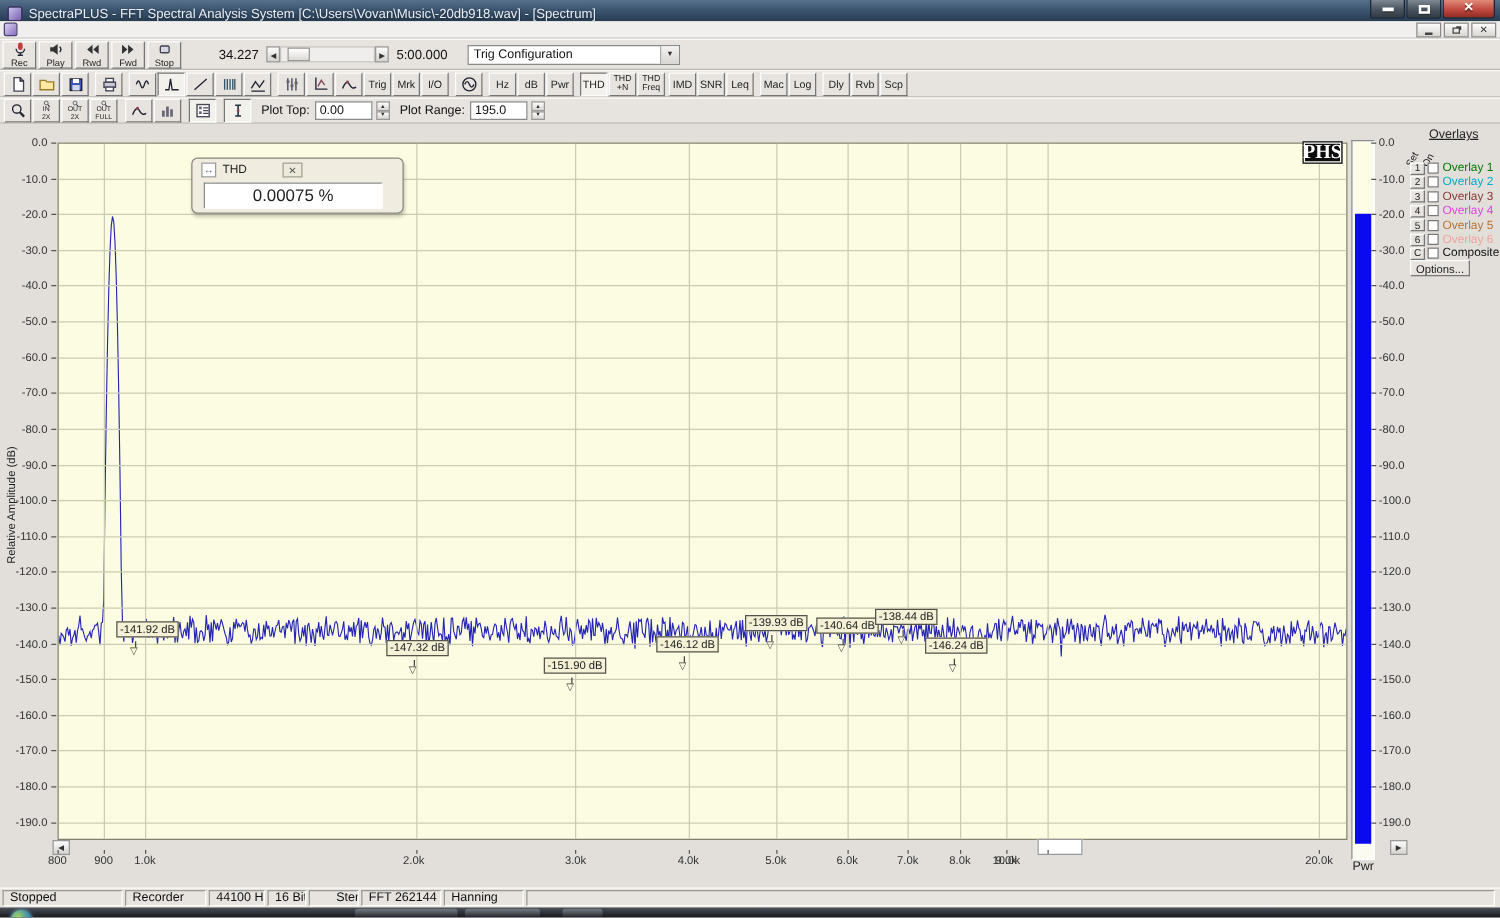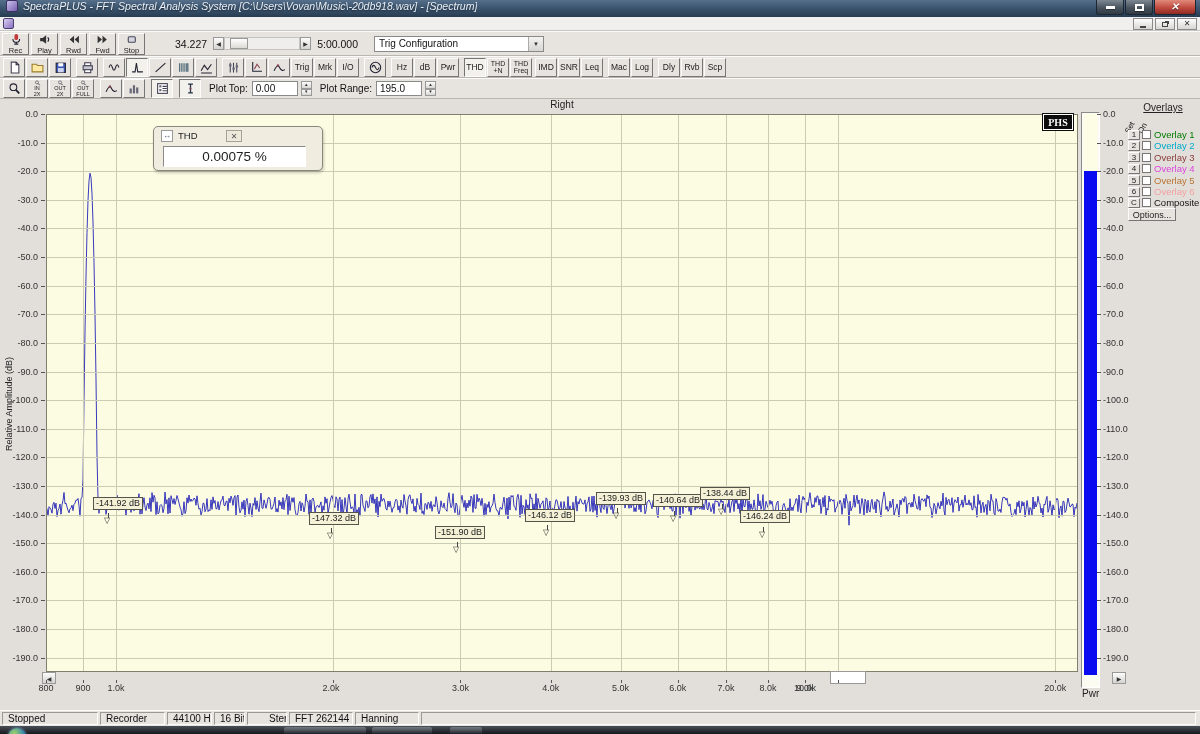--- a/index.html
+++ b/index.html
@@ -3,21 +3,21 @@
 <meta charset="utf-8">
 <style>
   html,body{margin:0;padding:0;background:#555;}
   *{box-sizing:border-box;font-family:"Liberation Sans",sans-serif;}
   .screen{position:relative;width:1200px;height:734px;background:#dad7d0;overflow:hidden;}
 
   
   .titlebar{position:absolute;left:0;top:0;width:1200px;height:17px;
     background:linear-gradient(180deg,#5d7astatic 0%,#46607c 40%,#2e4257 100%);
     background:linear-gradient(180deg,#56708c 0%,#3d5670 45%,#273c52 100%);
-    display:flex;align-items:flex-start;color:#e9f0f8;font-size:10.5px;font-style:italic;}
+    display:flex;align-items:flex-end;color:#e9f0f8;font-size:10.5px;}
   .app-icon{width:12px;height:12px;margin:0 5px 0 6px;border-radius:2px;
     background:linear-gradient(135deg,#c9c2ee,#7a5fae);border:1px solid #3a2f5e;flex:0 0 auto;}
   .title-text{white-space:nowrap;overflow:hidden;text-shadow:0 1px 2px #0008;}
   .winbtns{position:absolute;right:4px;top:0;display:flex;}
   .wbtn{width:28px;height:15px;border:1px solid #1c2733;border-top:none;border-radius:0 0 3px 3px;
     background:linear-gradient(180deg,#7d8893,#49535d 55%,#323b44);display:flex;align-items:center;justify-content:center;margin-left:1px;}
   .wbtn.close{width:42px;background:linear-gradient(180deg,#e08a7a,#c14a40 55%,#8f2b22);}
   .wbtn .dash{width:9px;height:3px;background:#fff;box-shadow:0 1px 1px #0006;}
   .wbtn .box{width:9px;height:7px;border:2px solid #fff;box-shadow:0 1px 1px #0006;}
   .wbtn .x{color:#fff;font-size:10px;font-weight:bold;text-shadow:0 1px 1px #0008;line-height:1;}
@@ -74,21 +74,21 @@
   .gridv{position:absolute;top:0;width:1px;height:556px;background:#ccccb4;}
   .curve-svg{position:absolute;left:0;top:0;}
   .ylab{position:absolute;width:34px;text-align:right;}
   .ytick{position:absolute;width:4px;height:1px;background:#555;}
   .xlab{position:absolute;width:40px;text-align:center;}
   .xtick{position:absolute;width:1px;height:3px;background:#555;}
   .ylabel-rot{position:absolute;left:-66px;top:300px;width:150px;text-align:center;
     transform:rotate(-90deg);transform-origin:center;font-size:9px;color:#222;}
   .xlabel{position:absolute;left:46px;top:596px;width:1032px;text-align:center;font-size:9px;color:#222;}
   .phs{position:absolute;left:1042px;top:14px;width:32px;height:18px;background:#0d0d0d;color:#fff;
-    font-family:"Liberation Serif",serif;font-weight:bold;font-size:10px;display:flex;align-items:center;justify-content:center;
+    font-family:"Liberation Serif",serif;font-weight:bold;font-size:16px;display:flex;align-items:center;justify-content:center;
     box-shadow:inset 0 0 0 1px #0d0d0d, inset 0 0 0 2px #fff;}
   
   .mlabel{position:absolute;background:#f4f1d6;border:1px solid #54544a;color:#222;font-size:9px;
     padding:0 2px;line-height:11px;white-space:nowrap;}
   .mstem{position:absolute;width:1px;height:5px;background:#444;}
   .mtri{position:absolute;font-size:8px;color:#333;line-height:1;}
   
   .thd-panel{position:absolute;left:153px;top:27px;width:170px;height:45px;background:#f0ede0;
     border:1px solid #8a887c;border-radius:5px;box-shadow:1px 2px 3px #00000033;}
   .thd-head{position:absolute;left:0;top:0;height:17px;display:flex;align-items:center;font-size:9.5px;color:#222;}
@@ -435,21 +435,20 @@
     </div>
     <span class="field-label">Plot Range:</span>
     <input class="field" value="195.0" style="">
     <div class="spinner">
       <div class="spin">▲</div>
       <div class="spin">▼</div>
     </div>
   </div>
 
   <div class="workspace" id="workspace">
-    <div class="plot-title">Right</div>
     <div class="plot" id="plot">
       <svg class="curve-svg" id="curve-svg" width="1030" height="556" viewBox="0 0 1030 556">
           <polyline points="0,393.4 1,401.1 2,391.7 3,392.9 4,394.8 5,398.2 6,389.1 7,387.3 8,393.5 9,388.2 10,401.6 11,395.5 12,393.4 13,389.0 14,399.2 15,389.8 16,385.4 17,377.5 18,388.8 19,388.1 20,391.9 21,395.3 22,397.8 23,393.9 24,392.9 25,390.2 26,395.6 27,389.2 28,388.2 29,385.1 30,385.2 31,383.5 32,390.8 33,401.2 34,383.4 35,382.7 36,364.6 37,284.7 38,216.9 39,161.2 40,117.4 41,85.6 42,65.9 43,58.2 44,62.5 45,78.8 46,107.2 47,147.6 48,199.9 49,264.3 50,340.8 51,383.8 52,398.3 53,384.7 54,394.7 55,387.1 56,395.0 57,388.0 58,387.6 59,399.3 60,393.5 61,388.9 62,389.8 63,389.4 64,385.3 65,383.9 66,386.3 67,394.7 68,388.9 69,385.9 70,380.1 71,385.3 72,395.2 73,391.8 74,392.5 75,394.5 76,391.2 77,386.8 78,390.5 79,400.0 80,387.4 81,392.3 82,385.1 83,390.2 84,397.4 85,389.3 86,384.9 87,395.8 88,388.8 89,393.6 90,384.7 91,386.1 92,378.7 93,399.2 94,388.0 95,398.9 96,389.4 97,382.7 98,392.0 99,395.5 100,389.9 101,388.1 102,393.9 103,382.8 104,396.6 105,377.6 106,387.2 107,380.3 108,382.7 109,399.6 110,386.8 111,398.9 112,397.7 113,390.5 114,389.5 115,390.9 116,397.7 117,393.4 118,377.0 119,388.9 120,384.6 121,398.9 122,382.8 123,398.0 124,380.7 125,384.4 126,388.7 127,383.5 128,389.5 129,385.4 130,380.5 131,383.9 132,387.9 133,392.1 134,394.6 135,401.2 136,398.3 137,386.8 138,398.6 139,395.8 140,382.7 141,388.1 142,380.0 143,386.5 144,384.0 145,386.4 146,385.3 147,383.1 148,383.9 149,390.3 150,380.8 151,388.9 152,394.2 153,393.2 154,399.9 155,396.6 156,388.2 157,388.4 158,396.7 159,394.3 160,383.6 161,396.6 162,394.9 163,395.8 164,384.8 165,394.4 166,381.9 167,388.3 168,385.5 169,393.9 170,393.7 171,386.6 172,395.0 173,390.2 174,385.6 175,384.9 176,381.1 177,390.3 178,390.8 179,386.5 180,386.0 181,395.6 182,383.3 183,387.8 184,381.1 185,384.1 186,390.4 187,382.8 188,380.6 189,400.8 190,382.1 191,380.0 192,392.2 193,397.8 194,395.4 195,386.8 196,394.2 197,385.1 198,401.6 199,386.1 200,383.4 201,390.6 202,399.2 203,388.2 204,393.2 205,401.7 206,388.5 207,390.3 208,382.6 209,394.5 210,385.8 211,393.1 212,396.7 213,386.9 214,378.1 215,393.1 216,393.4 217,384.9 218,388.7 219,393.3 220,389.0 221,383.0 222,382.3 223,384.5 224,393.8 225,394.2 226,391.5 227,388.3 228,382.0 229,396.8 230,393.5 231,397.1 232,385.2 233,390.6 234,386.8 235,394.1 236,382.6 237,394.6 238,385.9 239,384.6 240,379.3 241,399.6 242,381.2 243,395.5 244,387.1 245,382.7 246,387.3 247,382.6 248,394.7 249,399.4 250,401.0 251,397.4 252,388.7 253,386.4 254,396.0 255,387.8 256,390.3 257,397.0 258,391.3 259,379.0 260,386.3 261,386.7 262,399.3 263,384.9 264,398.7 265,384.6 266,383.0 267,386.4 268,397.3 269,392.0 270,390.7 271,390.6 272,392.5 273,389.9 274,386.9 275,400.4 276,390.8 277,395.2 278,381.9 279,388.3 280,383.7 281,397.9 282,393.0 283,387.3 284,382.6 285,380.6 286,384.8 287,390.7 288,392.6 289,381.8 290,384.0 291,395.9 292,384.4 293,382.0 294,399.9 295,384.6 296,400.6 297,393.3 298,382.6 299,391.7 300,399.2 301,384.1 302,379.2 303,387.0 304,393.8 305,391.8 306,392.6 307,397.6 308,379.0 309,397.3 310,394.7 311,397.3 312,392.3 313,401.1 314,379.7 315,379.4 316,390.4 317,393.2 318,396.4 319,385.9 320,386.2 321,392.8 322,391.2 323,381.8 324,379.6 325,388.1 326,378.9 327,388.7 328,383.9 329,397.7 330,381.9 331,402.0 332,386.3 333,391.7 334,379.1 335,386.3 336,384.1 337,383.6 338,387.8 339,394.0 340,395.1 341,386.0 342,391.9 343,386.1 344,392.0 345,397.3 346,392.8 347,392.6 348,386.9 349,384.2 350,385.3 351,395.1 352,390.8 353,397.6 354,385.1 355,391.1 356,393.2 357,379.5 358,386.0 359,391.0 360,399.2 361,384.7 362,380.7 363,379.8 364,385.8 365,388.6 366,383.9 367,396.1 368,391.2 369,397.2 370,383.4 371,389.4 372,390.4 373,394.5 374,378.1 375,398.4 376,395.9 377,399.6 378,388.5 379,389.3 380,394.4 381,387.3 382,388.2 383,393.4 384,386.3 385,396.3 386,390.3 387,389.8 388,391.9 389,381.7 390,387.2 391,396.0 392,398.9 393,394.8 394,385.8 395,391.6 396,392.7 397,388.0 398,393.7 399,394.7 400,396.3 401,383.2 402,377.7 403,387.3 404,392.8 405,390.7 406,378.6 407,392.8 408,397.7 409,388.0 410,390.0 411,401.0 412,400.4 413,393.5 414,385.5 415,380.3 416,387.1 417,392.4 418,385.3 419,396.2 420,388.0 421,392.7 422,385.1 423,391.2 424,381.0 425,383.1 426,397.4 427,379.6 428,393.2 429,393.4 430,379.3 431,386.9 432,383.2 433,385.4 434,390.6 435,383.3 436,390.8 437,401.2 438,388.3 439,399.6 440,389.4 441,392.5 442,386.7 443,397.2 444,392.0 445,390.9 446,388.2 447,379.1 448,387.6 449,393.7 450,395.8 451,396.2 452,401.2 453,392.7 454,392.7 455,394.4 456,387.8 457,382.1 458,391.3 459,399.7 460,383.0 461,403.9 462,382.1 463,395.0 464,380.5 465,382.0 466,380.5 467,391.1 468,392.5 469,395.3 470,382.5 471,379.3 472,385.3 473,402.3 474,380.3 475,398.8 476,390.2 477,392.1 478,399.4 479,384.6 480,393.4 481,389.8 482,400.2 483,378.8 484,383.6 485,382.9 486,398.8 487,388.8 488,397.9 489,378.6 490,398.4 491,383.3 492,387.9 493,393.4 494,389.2 495,388.0 496,385.8 497,394.8 498,394.3 499,382.8 500,383.9 501,395.8 502,392.4 503,386.0 504,402.4 505,392.9 506,399.1 507,395.1 508,389.9 509,384.7 510,385.3 511,390.2 512,395.2 513,392.6 514,386.6 515,396.0 516,399.3 517,386.5 518,392.9 519,393.5 520,396.7 521,381.5 522,396.4 523,390.9 524,399.1 525,401.4 526,387.2 527,401.1 528,390.4 529,381.1 530,396.1 531,386.6 532,389.0 533,383.7 534,384.6 535,388.0 536,388.9 537,389.1 538,384.9 539,396.6 540,388.9 541,386.7 542,381.9 543,396.4 544,394.1 545,381.2 546,397.2 547,381.0 548,395.4 549,389.1 550,402.2 551,381.9 552,380.7 553,392.5 554,397.6 555,380.6 556,392.8 557,394.5 558,385.5 559,390.5 560,398.6 561,390.7 562,386.3 563,391.2 564,394.7 565,388.1 566,398.5 567,393.9 568,387.1 569,383.3 570,382.8 571,383.7 572,380.8 573,386.4 574,386.7 575,382.3 576,385.9 577,381.5 578,393.1 579,386.6 580,385.2 581,386.4 582,393.4 583,383.1 584,392.9 585,390.1 586,379.0 587,396.6 588,392.6 589,396.7 590,385.9 591,380.6 592,394.6 593,386.7 594,397.1 595,377.2 596,386.6 597,387.1 598,398.8 599,395.9 600,387.2 601,386.5 602,384.9 603,387.2 604,390.1 605,393.8 606,385.8 607,383.0 608,389.2 609,380.4 610,398.6 611,402.6 612,386.7 613,386.9 614,380.5 615,388.8 616,383.5 617,394.7 618,387.1 619,385.9 620,385.3 621,384.8 622,385.0 623,393.6 624,389.1 625,395.8 626,396.1 627,379.9 628,378.8 629,401.1 630,386.7 631,391.0 632,379.8 633,403.1 634,384.4 635,384.9 636,398.6 637,383.2 638,390.3 639,392.8 640,383.7 641,383.1 642,396.4 643,391.7 644,400.7 645,391.3 646,385.7 647,379.4 648,395.1 649,385.2 650,393.4 651,387.6 652,393.2 653,394.1 654,388.1 655,394.5 656,388.9 657,394.8 658,389.4 659,377.8 660,394.0 661,394.9 662,387.4 663,391.3 664,396.7 665,393.9 666,388.5 667,398.7 668,385.6 669,386.3 670,386.5 671,386.5 672,391.6 673,387.8 674,384.6 675,387.5 676,386.0 677,393.3 678,397.6 679,389.1 680,388.3 681,392.3 682,383.7 683,397.7 684,391.5 685,386.4 686,384.6 687,396.5 688,384.1 689,388.4 690,384.6 691,394.0 692,388.6 693,398.4 694,380.5 695,400.4 696,382.4 697,391.5 698,391.8 699,380.7 700,383.8 701,395.8 702,385.9 703,394.8 704,388.8 705,394.2 706,394.1 707,384.9 708,392.4 709,400.1 710,399.2 711,378.9 712,391.0 713,385.7 714,394.4 715,390.3 716,379.6 717,397.9 718,394.0 719,386.3 720,389.5 721,392.5 722,389.6 723,385.2 724,389.3 725,386.2 726,392.6 727,403.9 728,401.4 729,390.8 730,387.3 731,386.0 732,401.1 733,401.8 734,398.0 735,397.4 736,390.2 737,388.4 738,392.1 739,395.8 740,399.9 741,392.9 742,398.1 743,383.7 744,395.6 745,392.1 746,395.6 747,390.3 748,388.9 749,383.7 750,384.0 751,396.6 752,380.0 753,392.7 754,397.9 755,385.5 756,381.4 757,384.7 758,382.8 759,397.5 760,387.2 761,390.7 762,383.8 763,377.6 764,386.7 765,392.8 766,389.6 767,392.1 768,382.6 769,387.4 770,380.9 771,381.3 772,390.2 773,384.2 774,398.5 775,390.7 776,382.4 777,391.9 778,380.5 779,400.7 780,393.3 781,395.1 782,381.0 783,386.6 784,383.9 785,384.9 786,386.2 787,384.7 788,397.2 789,393.0 790,392.0 791,386.6 792,389.0 793,385.2 794,387.7 795,399.3 796,389.3 797,383.2 798,393.3 799,379.4 800,385.3 801,388.7 802,410.2 803,386.2 804,395.8 805,392.9 806,390.5 807,380.1 808,392.3 809,385.5 810,380.1 811,388.7 812,384.9 813,398.6 814,391.1 815,383.5 816,388.8 817,400.1 818,384.2 819,386.9 820,398.0 821,385.2 822,395.4 823,397.1 824,387.8 825,384.3 826,393.3 827,394.3 828,386.7 829,398.0 830,384.3 831,386.2 832,385.8 833,395.5 834,401.8 835,389.1 836,383.2 837,376.9 838,381.7 839,394.5 840,391.3 841,396.4 842,394.5 843,386.1 844,392.7 845,389.1 846,384.0 847,401.0 848,396.2 849,393.1 850,388.9 851,394.3 852,402.0 853,385.0 854,389.7 855,384.3 856,383.4 857,387.2 858,381.5 859,382.9 860,398.7 861,389.0 862,388.1 863,388.2 864,392.2 865,387.1 866,392.0 867,379.2 868,385.7 869,389.3 870,393.9 871,393.8 872,381.3 873,395.3 874,385.3 875,383.7 876,385.5 877,386.2 878,383.6 879,391.7 880,379.9 881,383.6 882,381.0 883,392.3 884,392.9 885,402.5 886,396.2 887,388.4 888,390.9 889,398.9 890,393.4 891,387.6 892,391.5 893,393.8 894,386.2 895,390.9 896,378.1 897,395.5 898,400.2 899,382.4 900,389.7 901,385.2 902,384.3 903,390.2 904,389.9 905,382.7 906,397.4 907,388.2 908,384.7 909,386.5 910,387.8 911,382.0 912,396.1 913,389.6 914,390.0 915,384.9 916,392.3 917,386.6 918,380.1 919,390.0 920,388.3 921,389.9 922,384.8 923,390.4 924,387.7 925,394.8 926,394.6 927,380.8 928,392.5 929,391.8 930,402.2 931,379.4 932,389.4 933,385.5 934,397.9 935,389.9 936,387.2 937,397.4 938,391.7 939,389.4 940,399.8 941,385.3 942,386.5 943,395.8 944,379.2 945,385.6 946,386.0 947,398.2 948,399.9 949,383.6 950,387.7 951,396.0 952,396.2 953,394.1 954,397.5 955,387.1 956,382.2 957,382.6 958,382.6 959,385.2 960,383.2 961,389.4 962,391.1 963,388.9 964,397.5 965,401.5 966,399.8 967,398.6 968,394.1 969,399.7 970,387.2 971,391.8 972,385.8 973,397.9 974,394.3 975,386.4 976,391.0 977,387.3 978,402.0 979,394.8 980,385.5 981,392.4 982,400.3 983,392.5 984,394.0 985,399.9 986,382.0 987,394.0 988,386.5 989,392.0 990,389.0 991,381.3 992,387.2 993,389.0 994,397.9 995,393.1 996,402.0 997,389.1 998,389.9 999,384.8 1000,381.4 1001,397.3 1002,394.1 1003,385.8 1004,392.3 1005,400.7 1006,389.8 1007,394.9 1008,393.8 1009,385.7 1010,383.3 1011,385.2 1012,402.7 1013,393.5 1014,390.9 1015,401.2 1016,386.3 1017,386.5 1018,397.5 1019,395.8 1020,389.0 1021,383.1 1022,387.7 1023,392.1 1024,391.3 1025,389.2 1026,389.3 1027,401.6 1028,392.1 1029,393.4 1030,387.9" fill="none" stroke="#2323b8" stroke-width="0.9"></polyline>
         </svg>
     <div class="gridh" style="top: 27.6154px;"></div>
         <div class="gridh" style="top: 56.2308px;"></div>
         <div class="gridh" style="top: 84.8462px;"></div>
         <div class="gridh" style="top: 113.462px;"></div>
         <div class="gridh" style="top: 142.077px;"></div>
         <div class="gridh" style="top: 170.692px;"></div>

